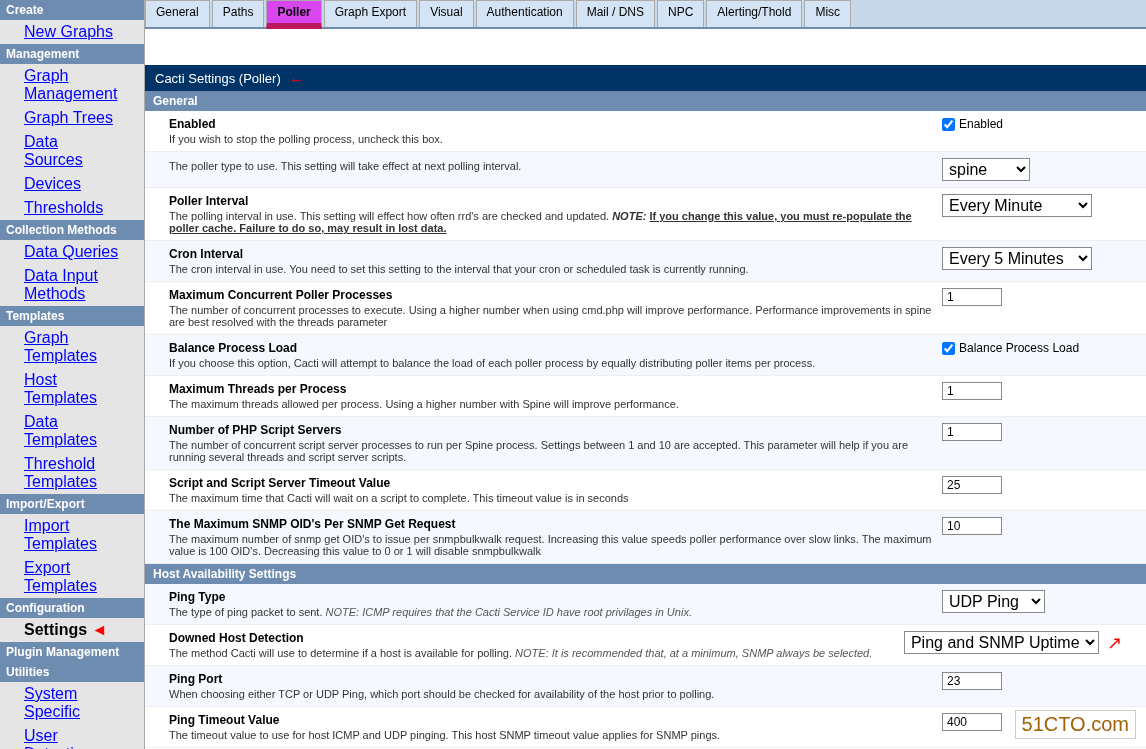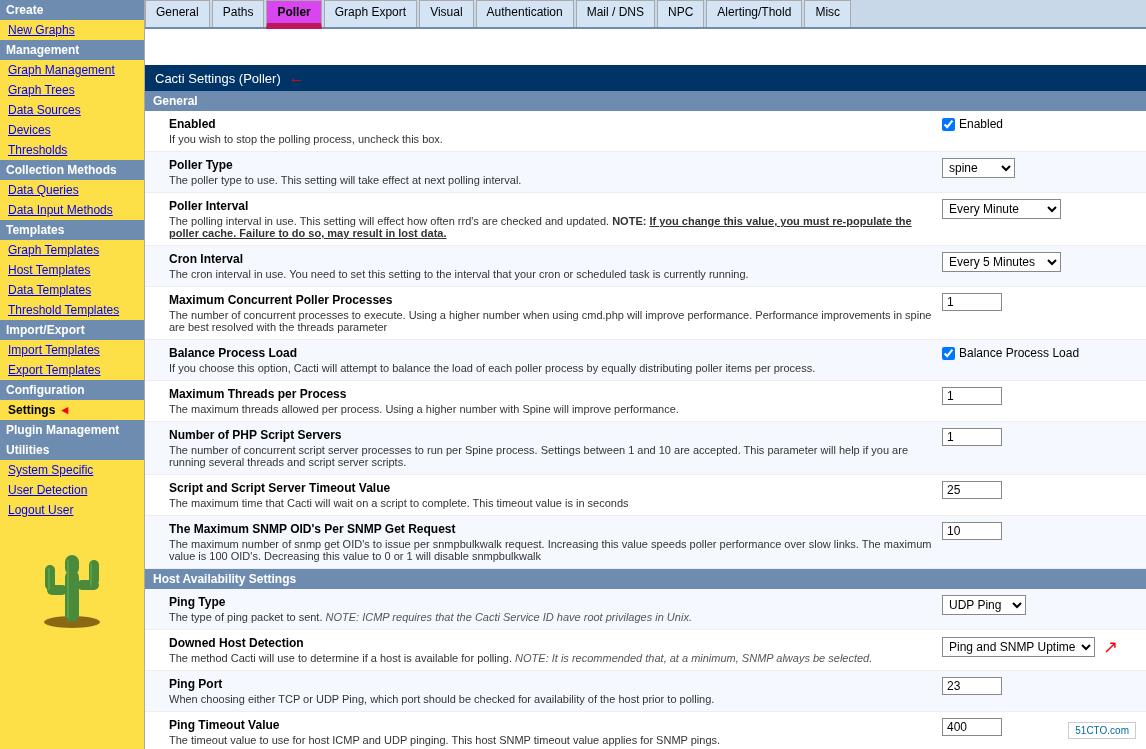--- a/index.html
+++ b/index.html
@@ -2,37 +2,37 @@
 <html><head>
   <meta charset="utf-8">
   <style>
     * { box-sizing: border-box; margin: 0; padding: 0; }
     body { font-family: Arial, sans-serif; font-size: 12px; background: #fff; display: flex; height: 749px; overflow: hidden; }
 
     
     #sidebar {
       width: 145px;
       min-width: 145px;
-      background: #fde047;
+      background: #e5e5e5;
       border-right: 1px solid #aaa;
       overflow-y: auto;
       height: 100%;
     }
     .sidebar-section-header {
       background: #6e8caf;
       color: #fff;
       font-weight: bold;
       padding: 3px 6px;
       font-size: 12px;
     }
     .sidebar-item {
-      padding: 3px 8px;
+      padding: 3px 24px;
       cursor: pointer;
       color: #00f;
-      font-size: 12px;
+      font-size: 16px;
       text-decoration: underline;
     }
     .sidebar-item.active { color: #000; font-weight: bold; text-decoration: none; }
 
     
     .sidebar-logo {
       padding: 10px;
       text-align: center;
     }
 
@@ -121,21 +121,21 @@
       color: #333;
       margin-top: 2px;
     }
     .setting-control-col {
       min-width: 180px;
       display: flex;
       align-items: center;
       justify-content: flex-start;
     }
     select.setting-select {
-      font-size: 12px;
+      font-size: 16px;
       padding: 1px 2px;
       border: 1px solid #888;
       background: #fff;
     }
     input.setting-input {
       font-size: 12px;
       padding: 1px 4px;
       border: 1px solid #888;
       width: 60px;
     }
@@ -144,22 +144,22 @@
     }
     .checkbox-label {
       font-size: 12px;
     }
 
     
     .watermark {
       position: fixed;
       bottom: 10px;
       right: 10px;
-      font-size: 10px;
-      color: #0369a1;
+      font-size: 20px;
+      color: #a16207;
       background: rgba(255,255,255,0.7);
       padding: 2px 6px;
       border: 1px solid #ccc;
       pointer-events: none;
     }
   </style>
 </head>
 <body>
 
 <div id="sidebar">
@@ -241,31 +241,30 @@
             <div class="setting-label">Enabled</div>
             <div class="setting-desc">If you wish to stop the polling process, uncheck this box.</div>
           </div>
           <div class="setting-control-col">
             <input type="checkbox" class="setting-checkbox" checked="" style="">
             <span class="checkbox-label">Enabled</span>
           </div>
         </div>
         <div class="setting-row">
           <div class="setting-label-col">
-            <div class="setting-label">Poller Type</div>
             <div class="setting-desc">The poller type to use. This setting will take effect at next polling interval.</div>
           </div>
           <div class="setting-control-col">
             <select class="setting-select"><option value="spine">spine</option><option value="cmd.php">cmd.php</option></select>
           </div>
         </div>
         <div class="setting-row">
           <div class="setting-label-col">
             <div class="setting-label">Poller Interval</div>
-            <div class="setting-desc"><span>The polling interval in use. This setting will effect how often rrd's are checked and updated. </span><span style="font-weight: bold;">NOTE:</span><span> </span><span style="font-weight: bold; text-decoration: underline;">If you change this value, you must re-populate the poller cache. Failure to do so, may result in lost data.</span></div>
+            <div class="setting-desc"><span>The polling interval in use. This setting will effect how often rrd's are checked and updated. </span><span style="font-weight: bold; font-style: italic;">NOTE:</span><span> </span><span style="font-weight: bold; text-decoration: underline;">If you change this value, you must re-populate the poller cache. Failure to do so, may result in lost data.</span></div>
           </div>
           <div class="setting-control-col">
             <select class="setting-select"><option value="Every Minute">Every Minute</option><option value="Every 5 Minutes">Every 5 Minutes</option><option value="Every 10 Minutes">Every 10 Minutes</option><option value="Every 15 Minutes">Every 15 Minutes</option><option value="Every 30 Minutes">Every 30 Minutes</option></select>
           </div>
         </div>
         <div class="setting-row">
           <div class="setting-label-col">
             <div class="setting-label">Cron Interval</div>
             <div class="setting-desc">The cron interval in use. You need to set this setting to the interval that your cron or scheduled task is currently running.</div>
           </div>

